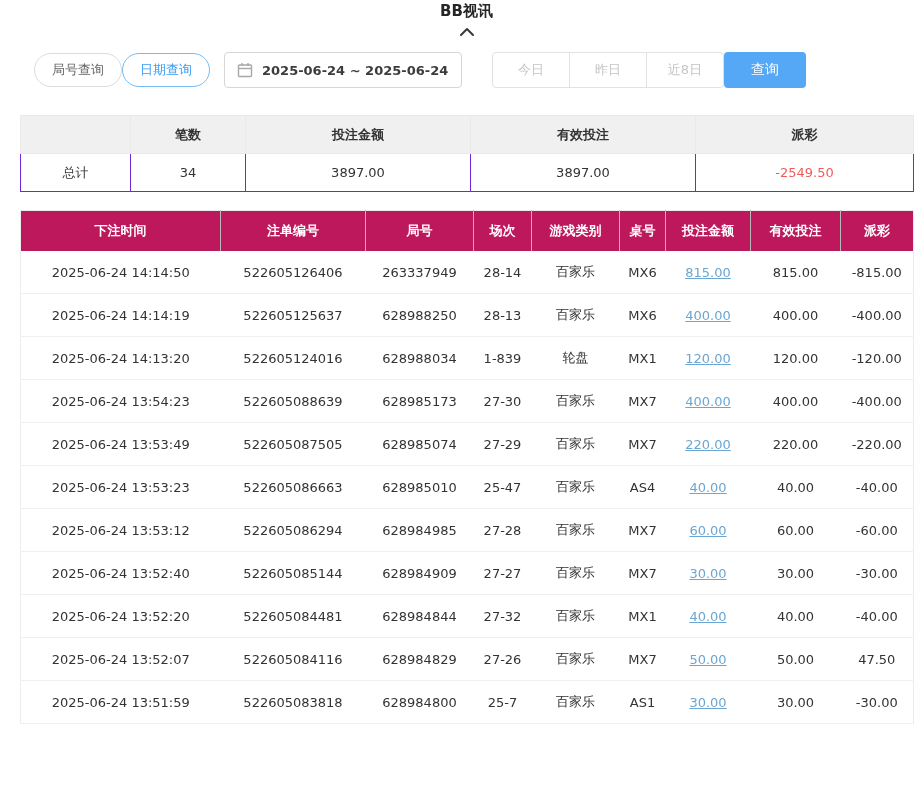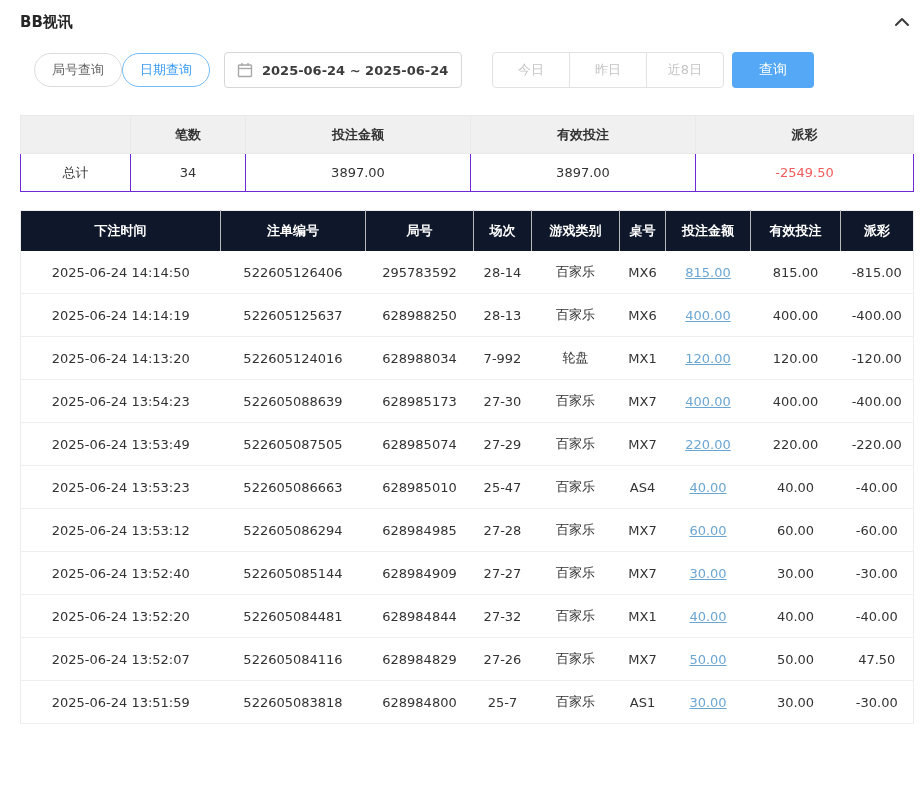--- a/index.html
+++ b/index.html
@@ -5,45 +5,45 @@
   html, body { margin: 0; padding: 0; }
   body {
     width: 924px; height: 793px; overflow: hidden;
     background: #fff;
     font-family: "DejaVu Sans", "Liberation Sans", sans-serif;
     font-size: 13px; color: #333;
   }
   .page { padding: 0 11px 0 20px; }
 
   
-  .panel-header { display: flex; align-items: center; justify-content: space-between; height: 40px; margin-top: 2px; }
+  .panel-header { display: flex; align-items: center; justify-content: space-between; height: 40px; margin-top: 2px; flex-direction: column; }
   .panel-title { font-size: 15px; font-weight: 700; color: #262626; }
   .chevron-btn { width: 22px; height: 22px; display: flex; align-items: center; justify-content: center; cursor: pointer; }
 
   
   .filter-bar { display: flex; align-items: center; margin-top: 10px; height: 36px; }
   .pill { height: 34px; padding: 0 17px; border-radius: 17px; background: #fff; font-size: 13px; cursor: pointer; font-family: inherit; }
   .pill.blue { border: 1px solid #74bcf7; color: #3d9cf3; }
   .pill.gray { border: 1px solid #dcdcdc; color: #666; margin-left: 14px; }
   .date-box { height: 34px; margin-left: 14px; border: 1px solid #d6d6d6; border-radius: 4px; display: flex; align-items: center; padding: 0 12px; gap: 9px; width: 212px; cursor: pointer; background: #fff; }
   .date-text { font-size: 13px; color: #3c3c3c; white-space: nowrap; font-weight: 600; }
   .seg { display: flex; margin-left: 14px; }
   .seg button { height: 36px; width: 78px; background: #fff; border: 1px solid #e2e2e2; color: #c5c5c5; font-size: 13px; cursor: pointer; margin-left: -1px; font-family: inherit; }
   .seg button:first-child { margin-left: 16px; border-radius: 4px 0 0 4px; }
   .seg button:last-child { border-radius: 0 4px 4px 0; }
-  .search-btn { height: 36px; width: 82px; margin-left: 8px; background: #54a8f5; border: none; border-radius: 4px; color: #fff; font-size: 14px; cursor: pointer; font-family: inherit; }
+  .search-btn { height: 36px; width: 82px; background: #54a8f5; border: none; border-radius: 4px; color: #fff; font-size: 14px; cursor: pointer; font-family: inherit; }
 
   
   table { border-collapse: collapse; table-layout: fixed; width: 893px; }
   .summary-table { margin-top: 27px; }
   .summary-table th { height: 35px; background: #f0f0f0; border: 1px solid #e9e9e9; font-size: 13px; font-weight: 700; color: #333; text-align: center; }
   .summary-table td { height: 35px; border: 1px solid #6d28d9; text-align: center; font-size: 13px; background: #fff; }
 
   .bet-table { margin-top: 18px; border: 1px solid #ececec; }
-  .bet-table th { height: 38px; background: #0f172a; color: #fff; font-size: 13px; font-weight: 700; text-align: center; border-right: 1px solid #b9b9b9; overflow: hidden; }
+  .bet-table th { height: 38px; background: #be185d; color: #fff; font-size: 13px; font-weight: 700; text-align: center; border-right: 1px solid #b9b9b9; overflow: hidden; }
   .bet-table th:last-child { border-right: none; }
   .bet-table td { height: 40px; text-align: center; font-size: 13px; border-bottom: 1px solid #efefef; color: #333; overflow: hidden; white-space: nowrap; }
   .bet-link { color: #6ba6d2; text-decoration: underline; cursor: pointer; }
   .neg { color: #f25b5b; }
   .pos { color: #333; }
 </style>
 </head>
 <body>
 
 <div class="page">
@@ -132,21 +132,21 @@
         <th>桌号</th>
         <th>投注金额</th>
         <th>有效投注</th>
         <th>派彩</th>
       </tr>
     </thead>
     <tbody>
         <tr>
           <td>2025-06-24 14:14:50</td>
           <td>522605126406</td>
-          <td>295783592</td>
+          <td>263337949</td>
           <td>28-14</td>
           <td>百家乐</td>
           <td>MX6</td>
           <td><a class="bet-link">815.00</a></td>
           <td>815.00</td>
           <td class="neg">-815.00</td>
         </tr>
         <tr>
           <td>2025-06-24 14:14:19</td>
           <td>522605125637</td>
@@ -155,21 +155,21 @@
           <td>百家乐</td>
           <td>MX6</td>
           <td><a class="bet-link">400.00</a></td>
           <td>400.00</td>
           <td class="neg">-400.00</td>
         </tr>
         <tr>
           <td>2025-06-24 14:13:20</td>
           <td>522605124016</td>
           <td>628988034</td>
-          <td>7-992</td>
+          <td>1-839</td>
           <td>轮盘</td>
           <td>MX1</td>
           <td><a class="bet-link">120.00</a></td>
           <td>120.00</td>
           <td class="neg">-120.00</td>
         </tr>
         <tr>
           <td>2025-06-24 13:54:23</td>
           <td>522605088639</td>
           <td>628985173</td>

